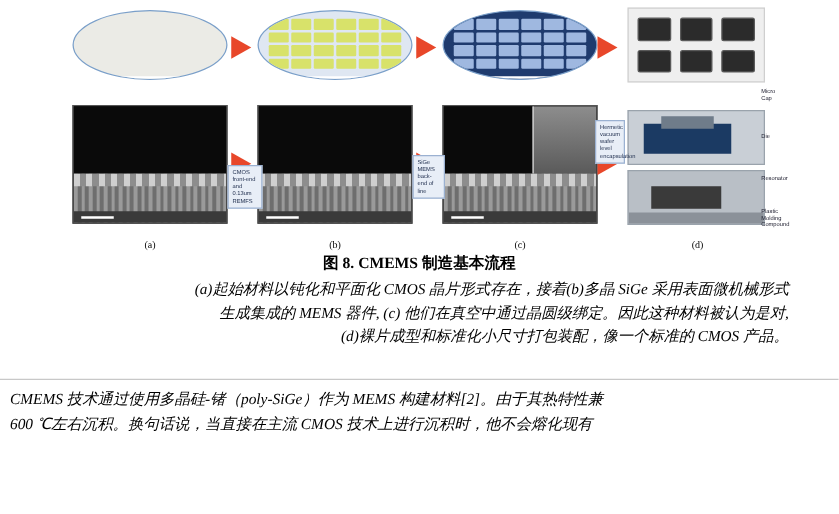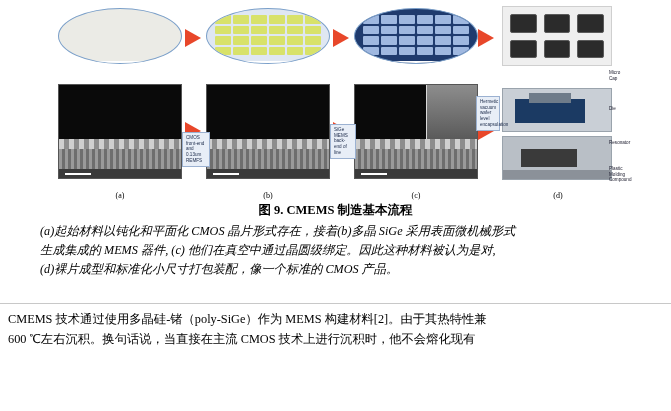--- a/index.html
+++ b/index.html
@@ -96,28 +96,28 @@
   .co-res{left:548px;top:134px;width:30px;background:transparent;border:none;color:#223;}
   .co-mold{left:548px;top:160px;width:34px;background:transparent;border:none;color:#223;}
 
   .panel-label{position:absolute;bottom:0;left:0;width:124px;text-align:center;
     font-family:"Liberation Serif",serif;font-size:8px;}
   .col.d .panel-label{width:120px;}
 
   
   .cap-title{position:absolute;left:0;top:202px;width:671px;text-align:center;
     font-weight:bold;font-size:12.5px;font-family:"Liberation Serif",serif;}
-  .cap-body{position:absolute;left:40px;top:222px;width:591px;text-align:left;
+  .cap-body{position:absolute;left:40px;top:222px;width:591px;text-align:right;
     font-style:italic;font-size:12.2px;line-height:1.55;font-family:"Liberation Serif",serif;}
 
   .rule{position:absolute;left:0;top:303px;width:671px;height:1px;background:#c8c8c8;}
 
   
   .body{position:absolute;left:8px;top:310px;width:655px;font-size:12.3px;
-    line-height:1.62;text-align:justify;font-family:"Liberation Serif",serif;}
+    line-height:1.62;text-align:justify;font-family:"Liberation Serif",serif;font-style:italic;}
   .body p{margin:0;}
 </style>
 </head>
 <body>
 
 <div class="page">
 
   <div class="figure">
 
     <div class="col a">
@@ -241,21 +241,21 @@
 
     <div class="callout co-cmos">CMOS front-end and 0.13um REMFS</div>
     <div class="callout co-sige">SiGe MEMS back-end of line</div>
     <div class="callout co-herm">Hermetic vacuum wafer level encapsulation</div>
     <div class="callout co-cap">Micro Cap</div>
     <div class="callout co-die">Die</div>
     <div class="callout co-res">Resonator</div>
     <div class="callout co-mold">Plastic Molding Compound</div>
   </div>
 
-  <div class="cap-title">图 9. CMEMS 制造基本流程</div>
+  <div class="cap-title">图 8. CMEMS 制造基本流程</div>
 
   <div class="cap-body">
     <div>(a)起始材料以钝化和平面化 CMOS 晶片形式存在，接着(b)多晶 SiGe 采用表面微机械形式</div>
     <div>生成集成的 MEMS 器件, (c) 他们在真空中通过晶圆级绑定。因此这种材料被认为是对,</div>
     <div>(d)裸片成型和标准化小尺寸打包装配，像一个标准的 CMOS 产品。</div>
   </div>
 
   <div class="rule"></div>
 
   <div class="body">

